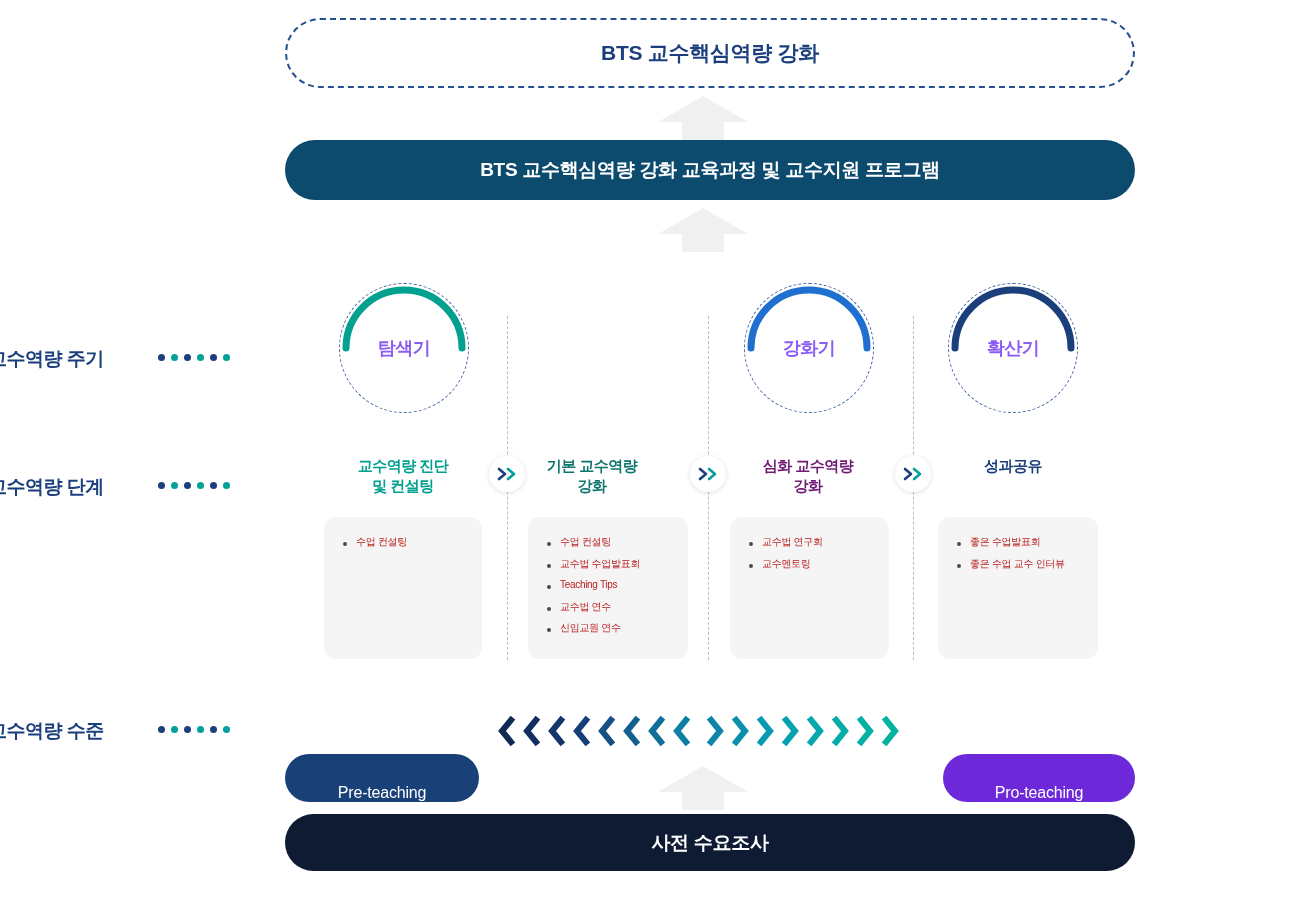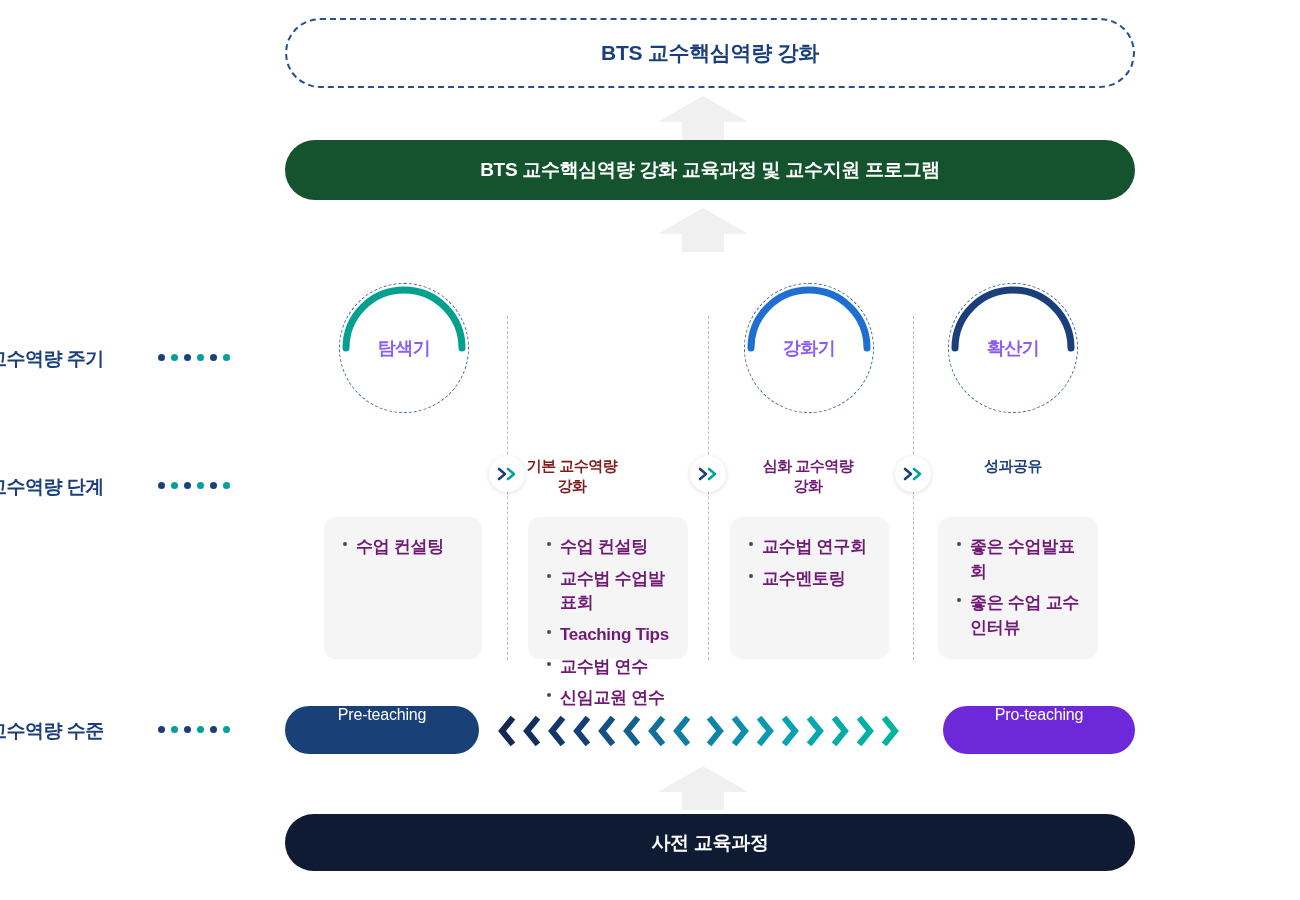--- a/index.html
+++ b/index.html
@@ -15,21 +15,21 @@
     position:absolute;display:flex;align-items:center;justify-content:center;
     box-sizing:border-box;text-align:center;
   }
   #vision-box{
     left:285px;top:18px;width:850px;height:70px;
     border:2px dashed #24508f;border-radius:36px;background:#fff;
     color:#1b3f7d;font-size:21px;font-weight:700;letter-spacing:-0.3px;
   }
   #program-box{
     left:285px;top:140px;width:850px;height:60px;
-    background:#14532d;border-radius:30px;
+    background:#0c4a6e;border-radius:30px;
     color:#ffffff;font-size:19px;font-weight:700;letter-spacing:-0.3px;
   }
   #survey-box{
     left:285px;top:814px;width:850px;height:57px;
     background:#0e1b33;border-radius:29px;
     color:#ffffff;font-size:19px;font-weight:700;letter-spacing:-0.3px;
   }
 
   
   .up-arrow{position:absolute;width:90px;height:44px;}
@@ -76,32 +76,32 @@
   .chev-btn svg{display:block;}
 
   
   .cbox{
     position:absolute;background:#f5f5f5;border-radius:12px;box-sizing:border-box;
     padding:18px 14px 14px 18px;
   }
   .cbox ul{margin:0;padding:0;list-style:none;}
   .cbox li{
     position:relative;padding-left:14px;margin-bottom:7px;
-    font-size:17px;color:#701a75;line-height:1.45;letter-spacing:-0.3px;font-weight:bold;
+    font-size:10px;color:#b91c1c;line-height:1.45;letter-spacing:-0.3px;
   }
   .cbox li:before{
     content:"";position:absolute;left:1px;top:7px;
     width:4px;height:4px;border-radius:50%;background:#4a4a4a;
   }
 
   
   .tpill{
     position:absolute;height:48px;border-radius:24px;
-    display:flex;align-items:flex-start;justify-content:center;
-    color:#fff;font-size:16px;letter-spacing:-0.2px;
+    display:flex;align-items:flex-end;justify-content:center;
+    color:#fff;font-size:16px;letter-spacing:-0.2px;margin-top:48px;
   }
   #pre-pill{left:285px;top:706px;width:194px;background:#194077;}
   #pro-pill{left:943px;top:706px;width:192px;background:#6d28d9;}
   #chevron-strip{position:absolute;left:497px;top:712px;width:428px;height:38px;}
   #chevron-strip svg{display:block;}
 </style>
 </head>
 <body>
 
 <div class="stage">
@@ -181,21 +181,23 @@
 
   <div class="circle" style="left:744px;top:283px;">
     <div class="arc">
       <svg width="130" height="130" viewBox="0 0 130 130">
         <path d="M7 65 A58 58 0 0 1 123 65" fill="none" stroke="#1f6fd0" stroke-width="7" stroke-linecap="round"></path>
       </svg>
     </div>
     <div class="cap">강화기</div>
   </div>
 
-  <div class="stage-title" style="left:502px;top:456px;color:#7f1d1d;white-space:pre-line;">기본 교수역량
+  <div class="stage-title" style="left:333px;top:456px;color:#02a08e;white-space:pre-line;">교수역량 진단
+및 컨설팅</div>
+  <div class="stage-title" style="left:522px;top:456px;color:#0f766e;white-space:pre-line;">기본 교수역량
 강화</div>
   <div class="stage-title" style="left:738px;top:440px;color:#701a75;white-space:pre-line;margin-top:16px;">심화 교수역량
 강화</div>
   <div class="stage-title" style="left:943px;top:456px;color:#1b3f7d;white-space:pre-line;">성과공유</div>
 
   <div class="chev-btn" style="left:489px;top:456px;">
     <svg width="20" height="14" viewBox="0 0 20 14">
       <path d="M2 2 L8 7 L2 12" fill="none" stroke="#1b3f7d" stroke-width="2.6" stroke-linecap="round" stroke-linejoin="round"></path>
       <path d="M11 2 L17 7 L11 12" fill="none" stroke="#02a09a" stroke-width="2.6" stroke-linecap="round" stroke-linejoin="round"></path>
     </svg>
@@ -274,16 +276,16 @@
     <span>Pro-teaching</span>
   </div>
 
   <div class="up-arrow" id="arrow-bottom">
     <svg viewBox="0 0 90 44">
         <path d="M45 0 L90 26 L66 26 L66 44 L24 44 L24 26 L0 26 Z" fill="#f0f0f0"></path>
       </svg>
   </div>
 
   <div class="bar" id="survey-box">
-    <span>사전 교육과정</span>
+    <span>사전 수요조사</span>
   </div>
 
 </div>
 
 </body></html>

